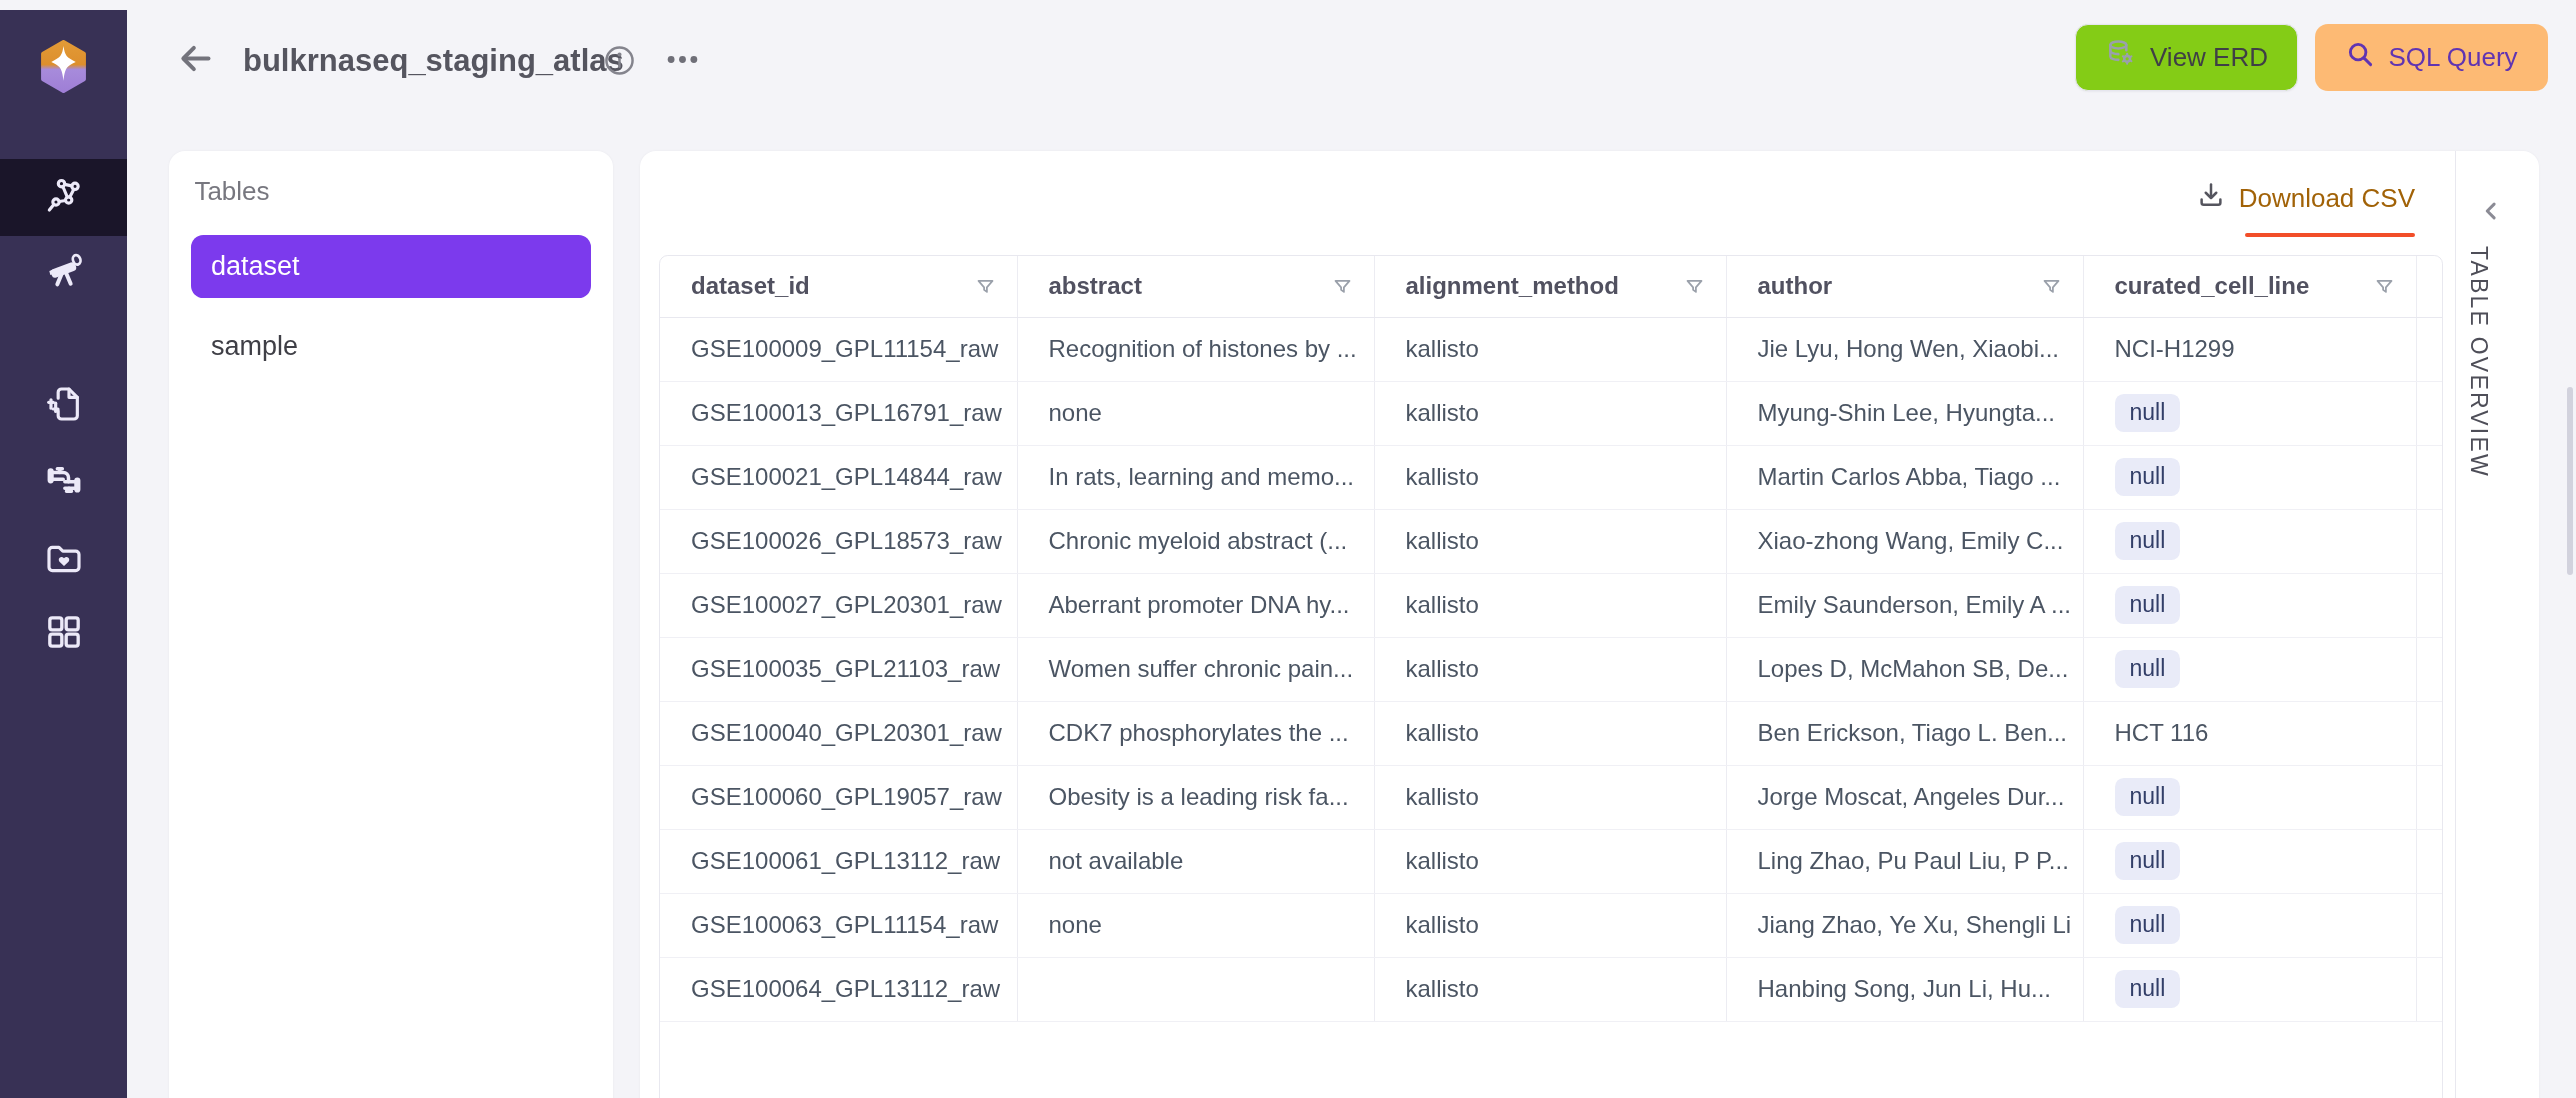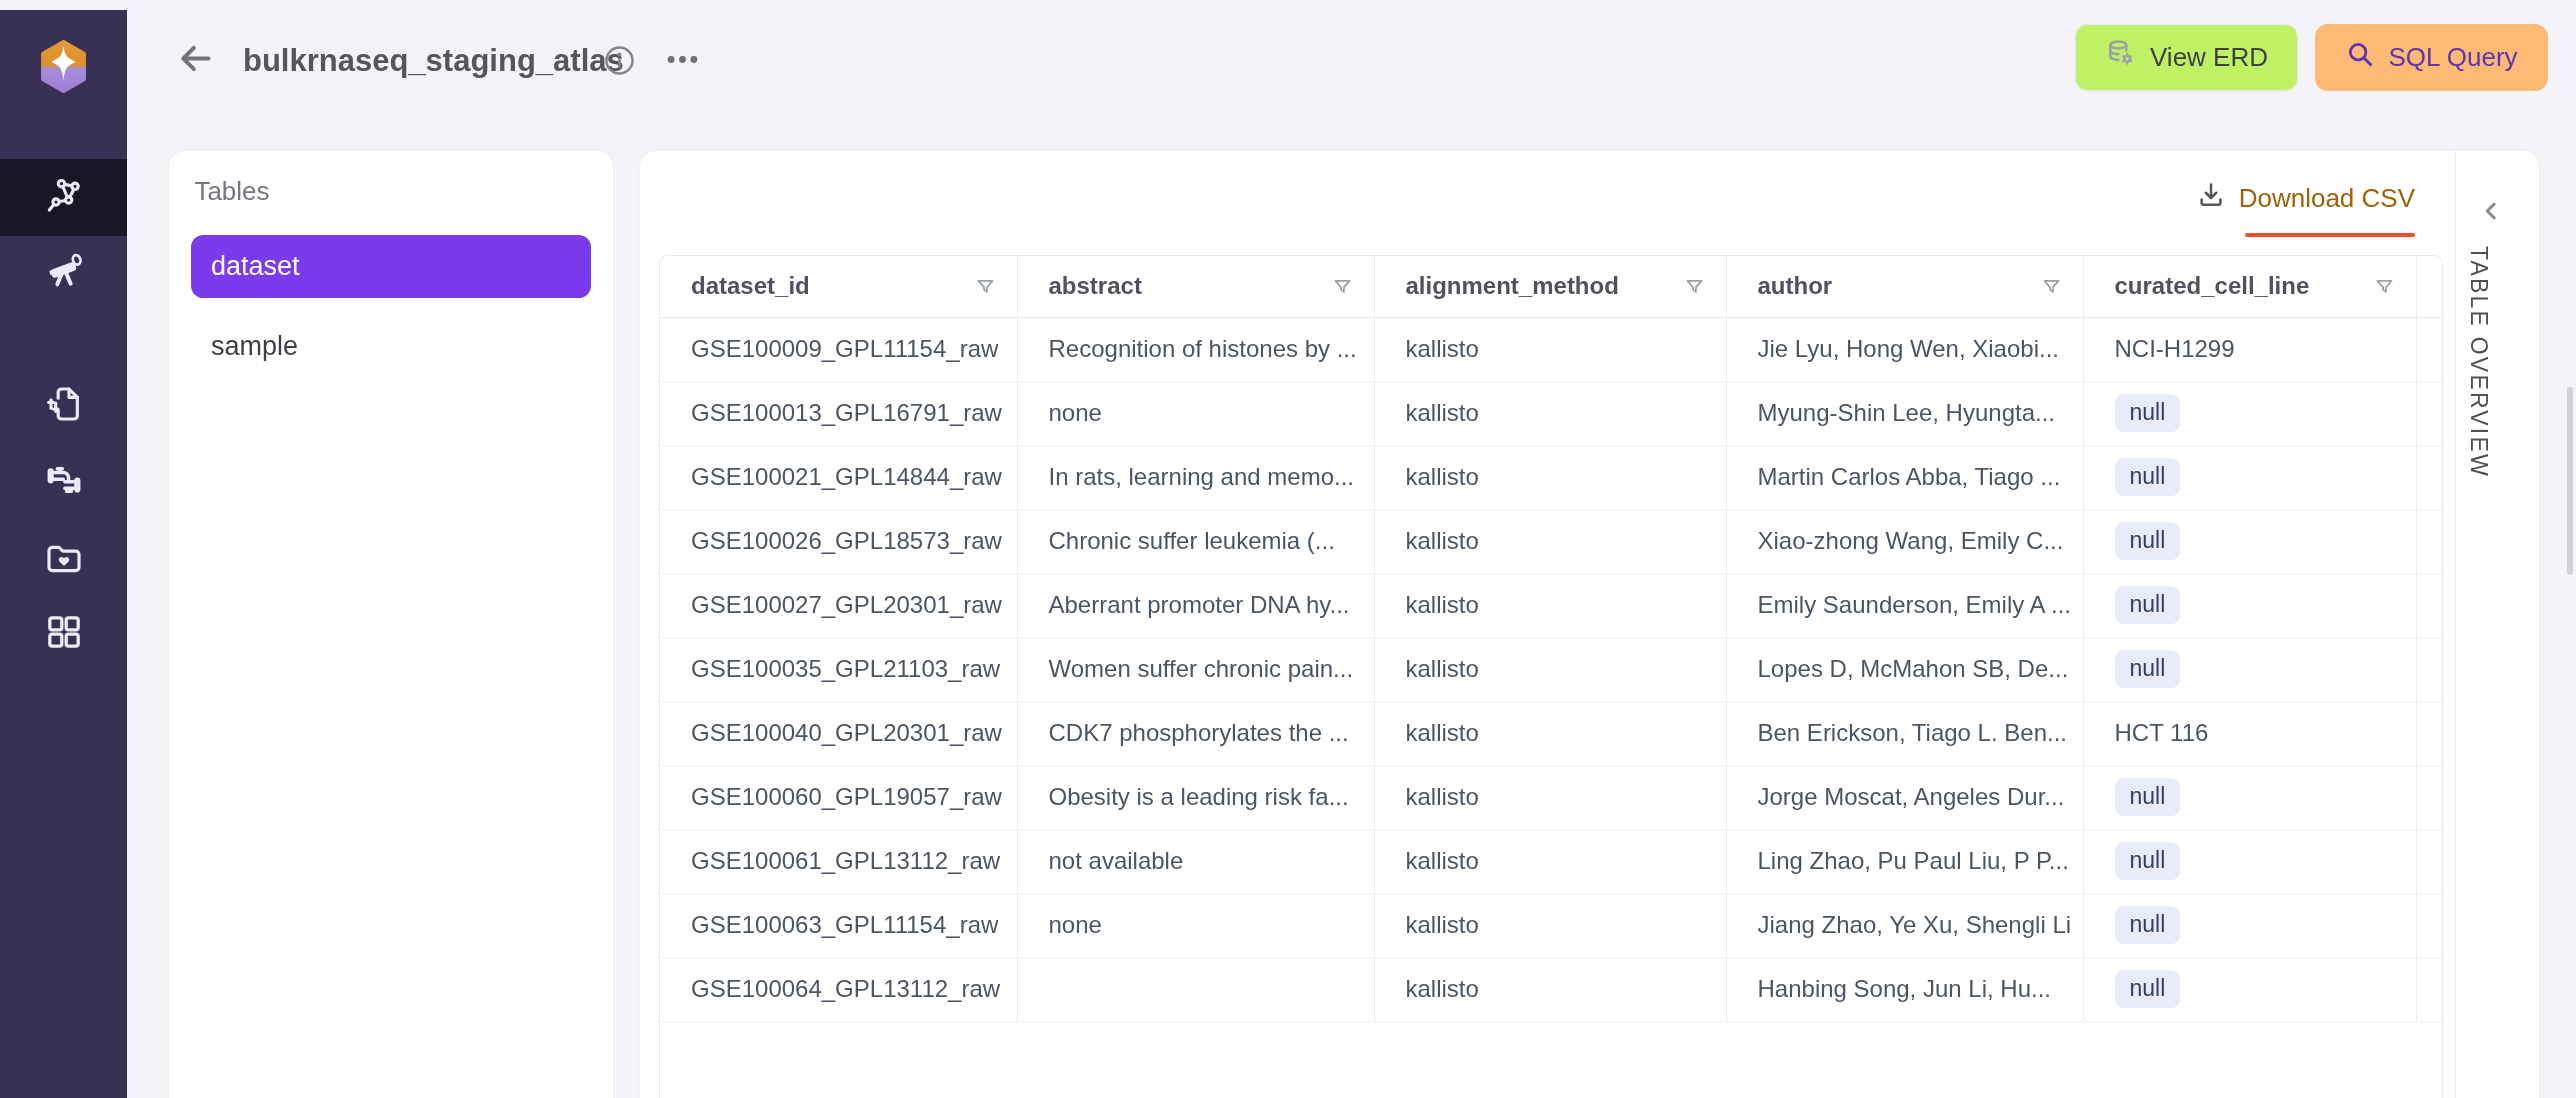--- a/index.html
+++ b/index.html
@@ -18,21 +18,21 @@
   .nav-item.active{background:#1a1529;}
   .nav-item svg{width:40px;height:40px;}
   .ni-0{top:149px}.ni-1{top:223px}.ni-2{top:357px}.ni-3{top:433px}.ni-4{top:512px}.ni-5{top:585px}
 
   
   .back-btn{position:absolute;left:173px;top:28px;width:44px;height:44px;display:flex;align-items:center;justify-content:center;color:#73737c;cursor:pointer;}
   .page-title{position:absolute;left:243px;top:30px;height:42px;line-height:42px;font-size:31px;font-weight:700;color:#55555f;white-space:nowrap;}
   .info-btn{position:absolute;left:603px;top:34px;width:33px;height:33px;color:#84848d;cursor:pointer;}
   .more-btn{position:absolute;left:662px;top:35px;width:40px;height:32px;display:flex;align-items:center;justify-content:center;color:#6f6f78;cursor:pointer;}
   .hdr-btn{position:absolute;top:14px;height:67px;display:flex;align-items:center;justify-content:center;gap:13px;border-radius:13px;font-size:26px;cursor:pointer;box-sizing:border-box;}
-  .btn-erd{left:2075px;width:223px;background:#bef264;border:1.3px solid #e6e6ee;color:#3f3f46;box-shadow:0 0.9px 1.8px rgba(25,25,60,.05);}
+  .btn-erd{left:2075px;width:223px;background:#84cc16;border:1.3px solid #e6e6ee;color:#3f3f46;box-shadow:0 0.9px 1.8px rgba(25,25,60,.05);}
   .btn-sql{left:2315px;width:233px;background:#fdba74;color:#6034b2;font-weight:500;}
 
   
   .card{position:absolute;background:#fff;border-radius:16px;box-shadow:0 0.9px 2.6px rgba(25,25,60,.05);}
   .tables-card{left:169px;top:141px;width:444px;height:981px;}
   .main-card{left:640px;top:141px;width:1899px;height:981px;}
 
   
   .tables-heading{padding:24.5px 0 0 25.4px;font-size:26px;color:#77777f;}
   .table-item{margin:0 22px;height:63px;border-radius:12.3px;display:flex;align-items:center;padding-left:20px;font-size:27px;cursor:pointer;box-sizing:border-box;}
@@ -280,21 +280,21 @@
             <tr>
               <td>GSE100021_GPL14844_raw</td>
               <td>In rats, learning and memo...</td>
               <td>kallisto</td>
               <td>Martin Carlos Abba, Tiago ...</td>
               <td><span class="null-badge">null</span></td>
               <td></td>
             </tr>
             <tr>
               <td>GSE100026_GPL18573_raw</td>
-              <td>Chronic suffer leukemia (...</td>
+              <td>Chronic myeloid abstract (...</td>
               <td>kallisto</td>
               <td>Xiao-zhong Wang, Emily C...</td>
               <td><span class="null-badge">null</span></td>
               <td></td>
             </tr>
             <tr>
               <td>GSE100027_GPL20301_raw</td>
               <td>Aberrant promoter DNA hy...</td>
               <td>kallisto</td>
               <td>Emily Saunderson, Emily A ...</td>

